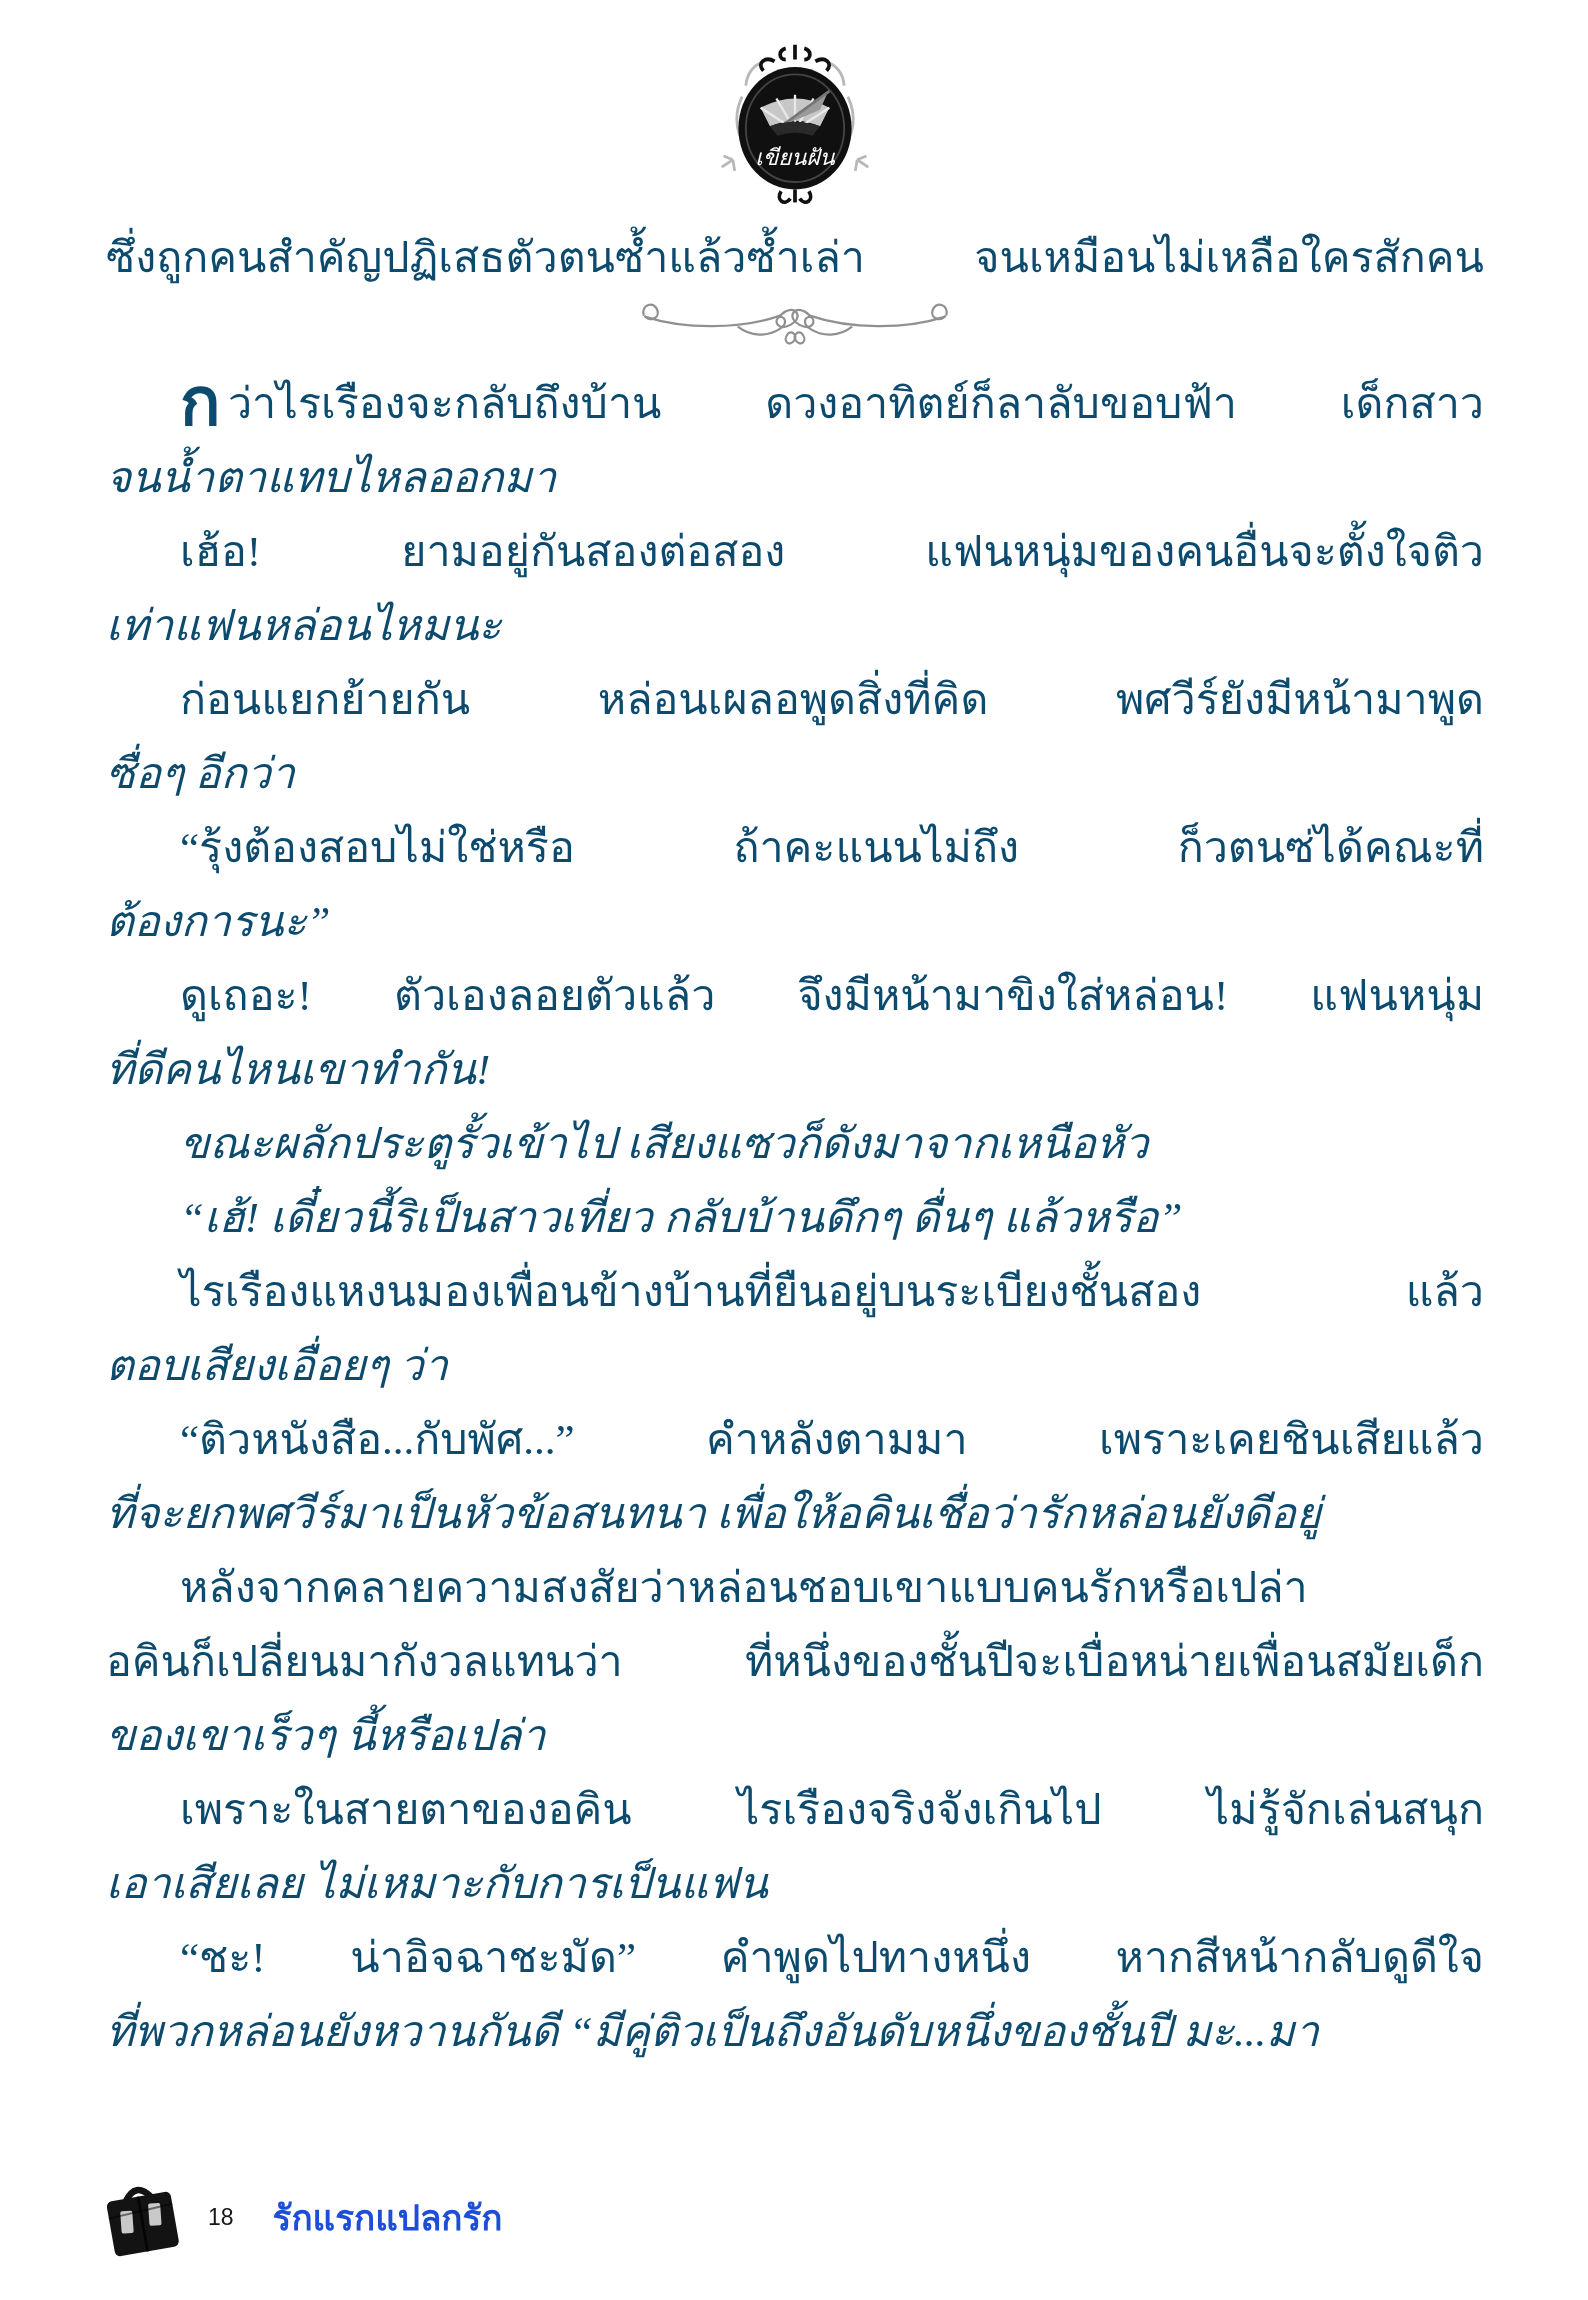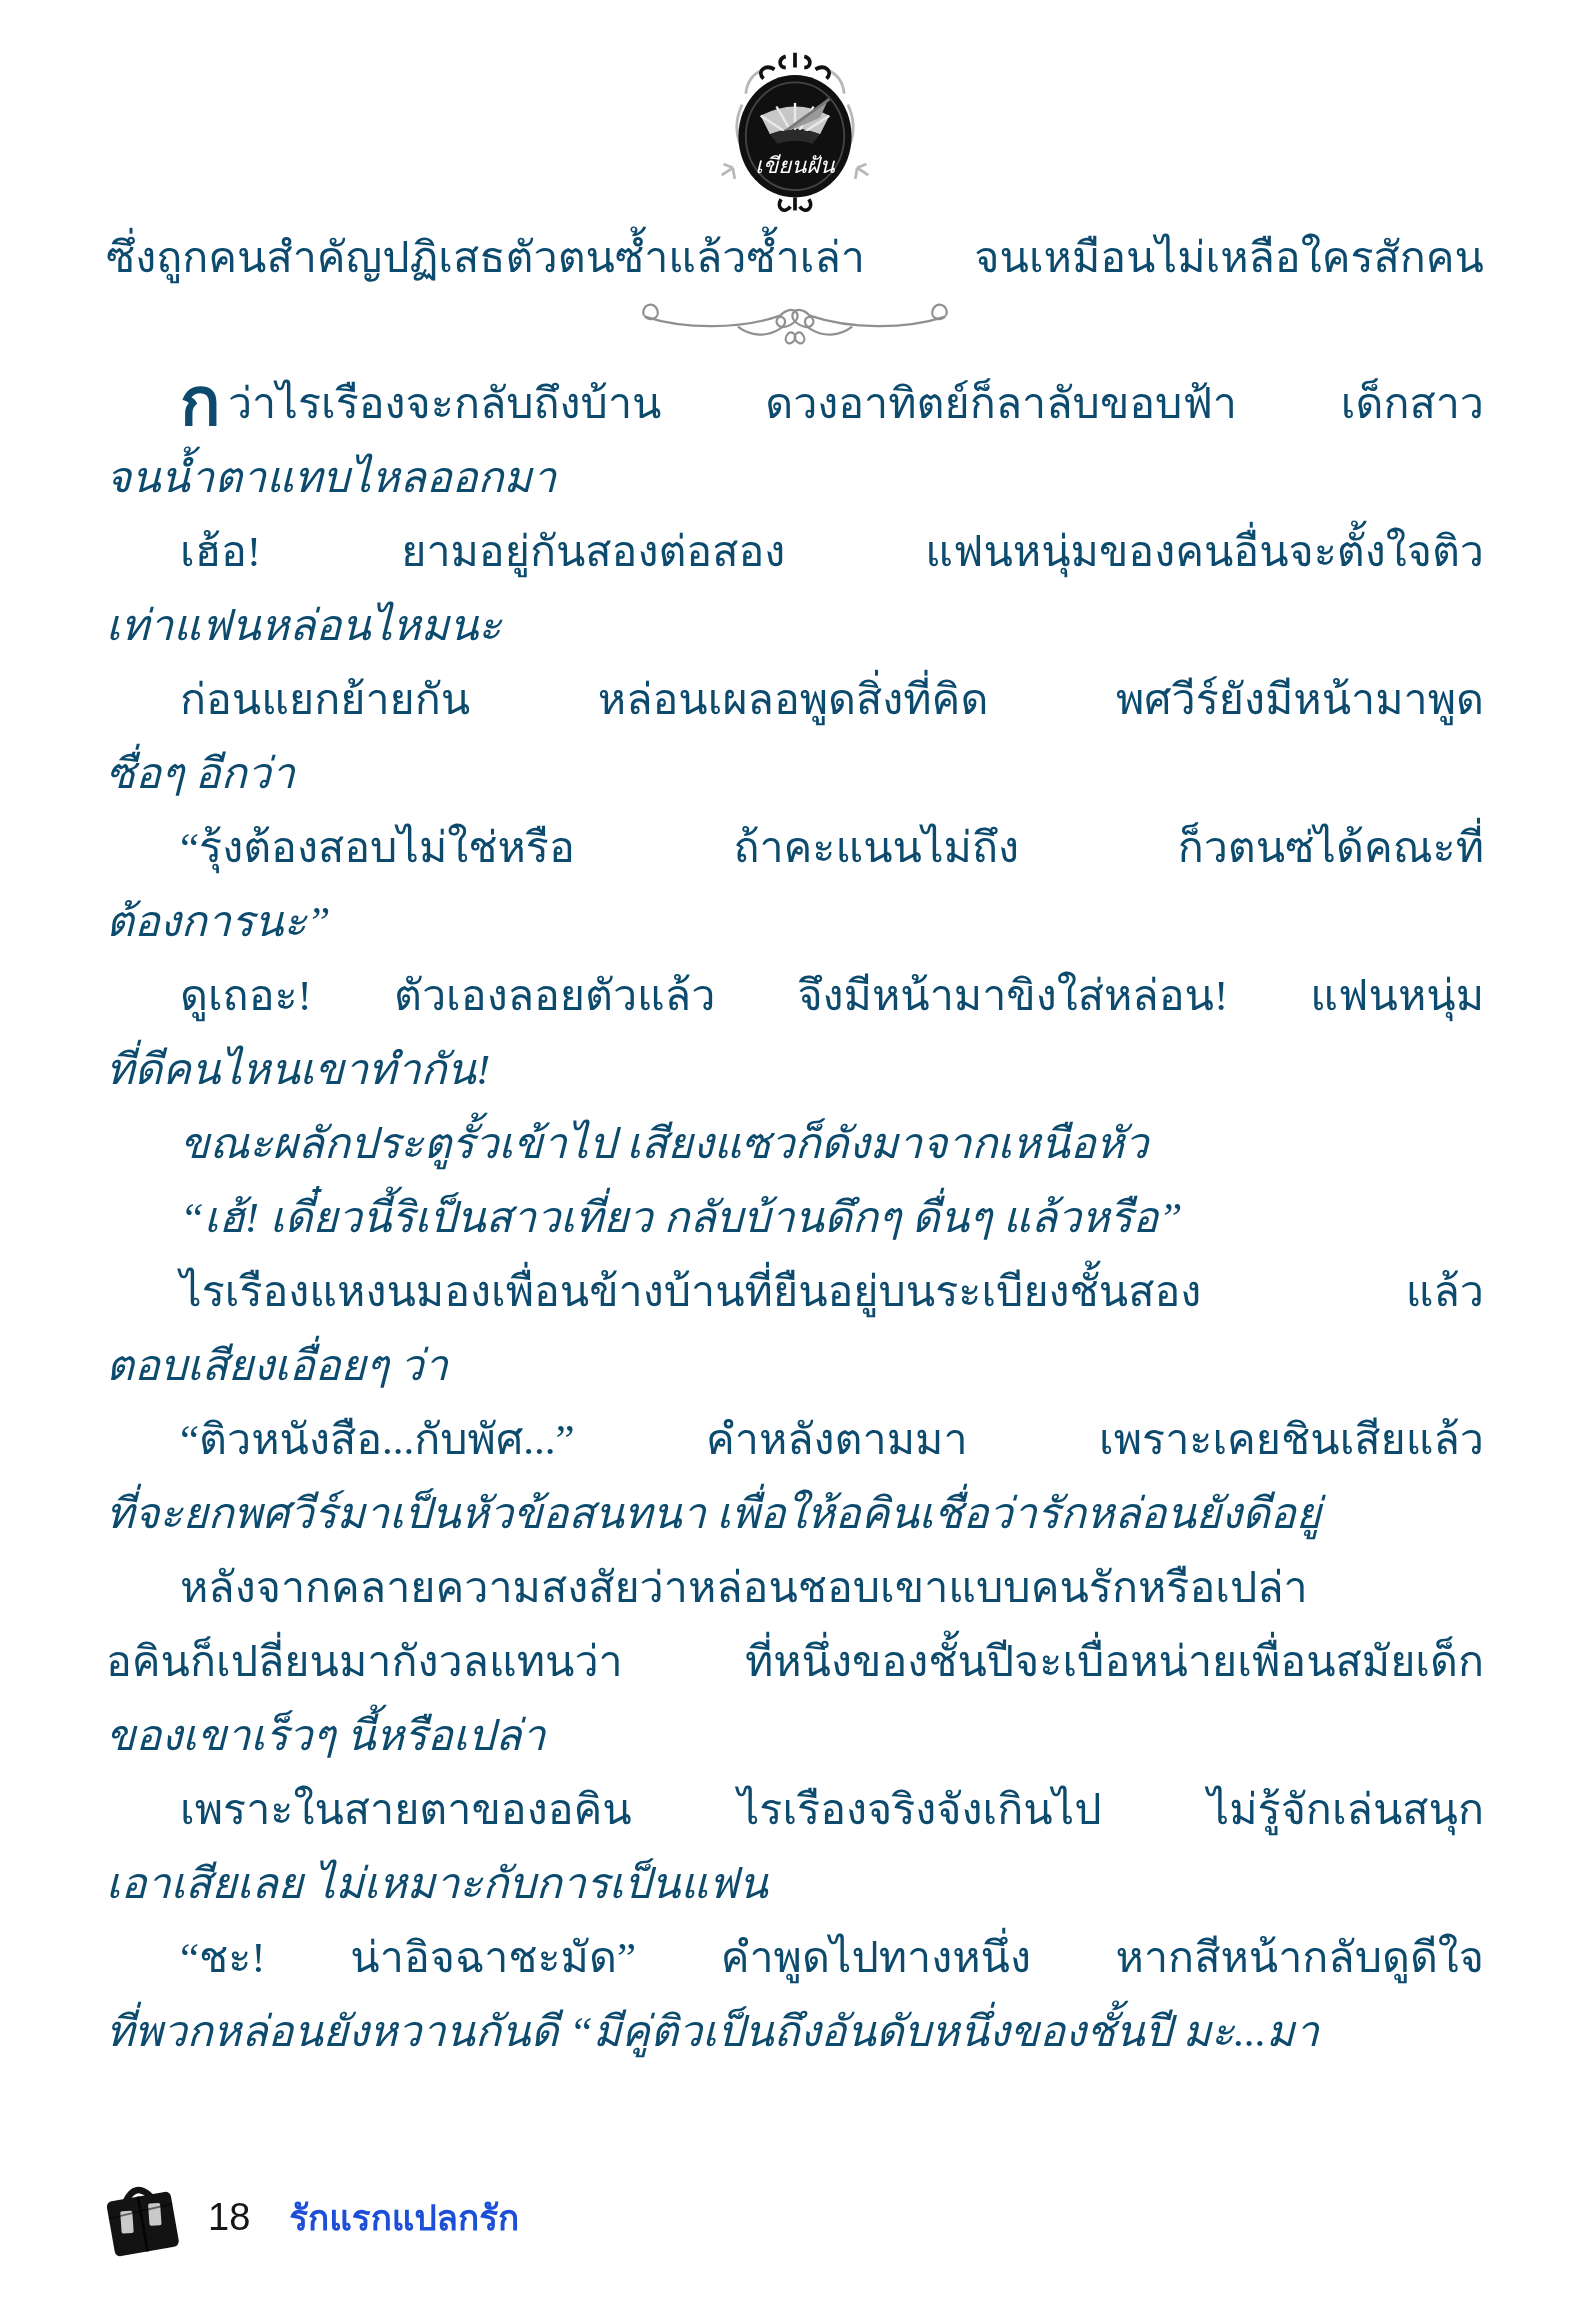--- a/index.html
+++ b/index.html
@@ -2,21 +2,21 @@
 <html lang="th" style="font-size:15px"><head>
 <meta charset="utf-8">
 <style>
   html,body { margin:0; padding:0; background:#e8e8e8; }
   .page {
     position:relative; width:1589px; height:2300px; background:#ffffff;
     font-family:"Liberation Serif","DejaVu Serif",serif;
     color:#1a1a1a; overflow:hidden; margin:0 auto;
   }
   
-  .logo { position:absolute; left:50%; top:49px; transform:translateX(-50%);
+  .logo { position:absolute; left:50%; top:41px; transform:translateX(-50%);
           width:158px; height:167px;text-decoration:underline; }
   .logo svg { display:block; }
   
   .line {
     font-size:43px; line-height:74px; height:74px; overflow:hidden;
     text-align:justify; color:#0c4a6e;
   }
   .line.full  { text-align-last:justify; }
   .line.parlast { text-align:center; text-align-last:left;font-style:italic; }
   .line.indent { text-indent:74px; }
@@ -28,21 +28,21 @@
   .dropcap {
     font-family:"Liberation Sans","DejaVu Sans",sans-serif;
     font-weight:bold; font-size:67px; line-height:1;
     vertical-align:-7.4px; margin-right:7.4px; letter-spacing:0;
   }
   
   .footer { position:absolute; left:104px; top:2169px; height:96px;
             display:flex; align-items:center;
             font-family:"Liberation Sans","DejaVu Sans",sans-serif; }
   .bag { width:78px; height:93px; flex:0 0 auto; }
-  .pagenum { font-size:38px; margin-left:26px; color:#161616; }
+  .pagenum { font-size:23px; margin-left:26px; color:#161616; }
   .booktitle { font-size:35px; font-weight:bold; margin-left:39px; color:#1d4ed8; }
 </style>
 </head>
 <body>
 
 <div class="page">
 
   <div class="logo">
     <svg width="158" height="167" viewBox="0 0 170 180">
 

